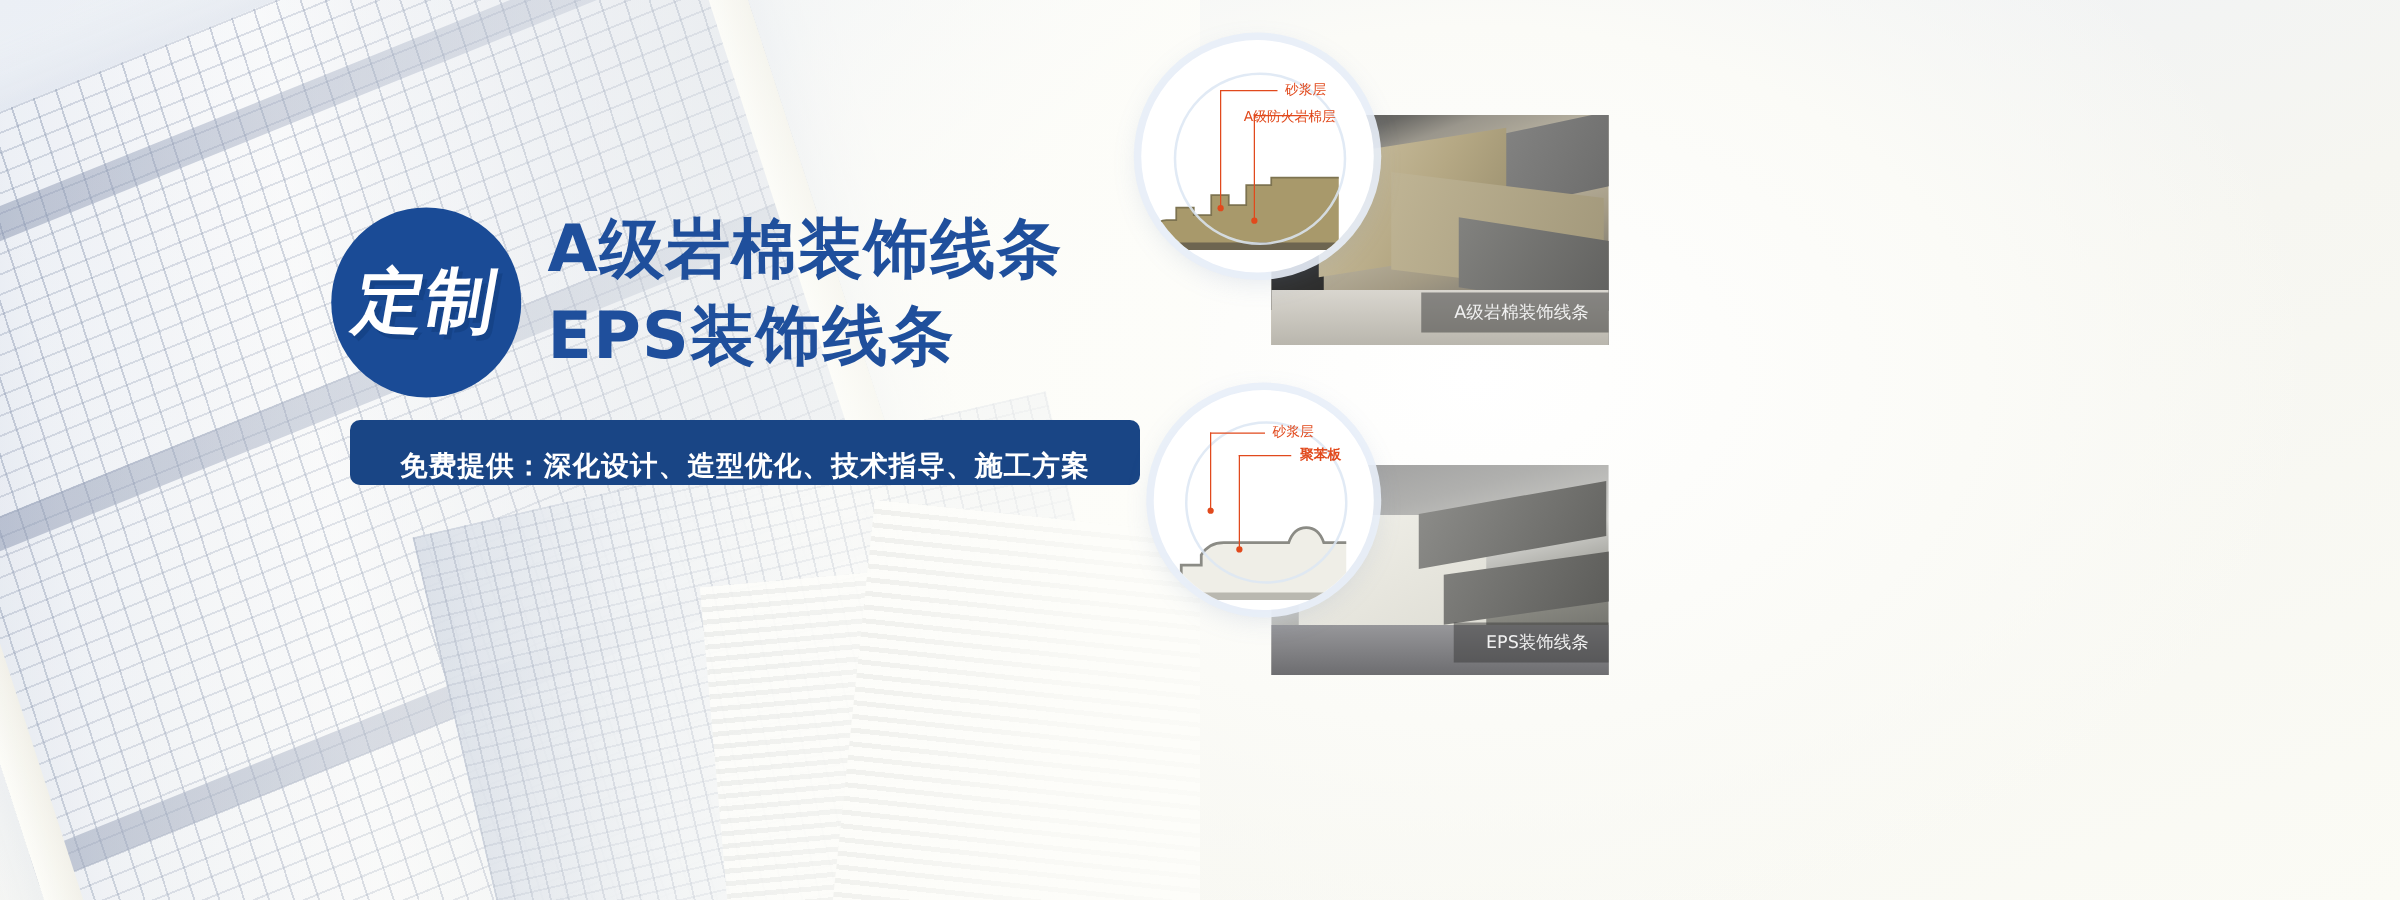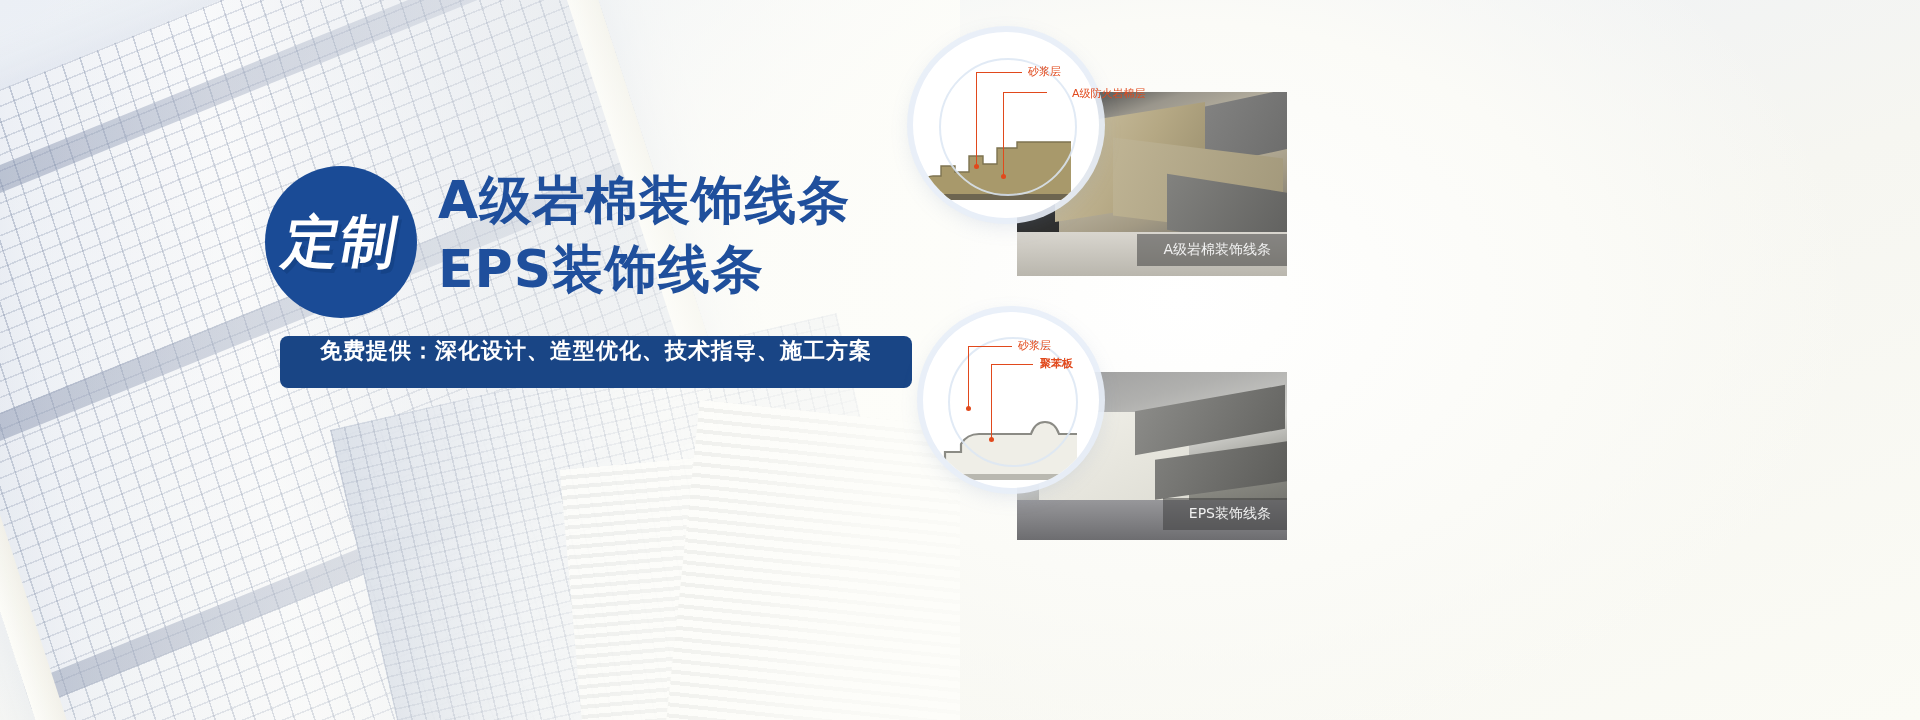--- a/index.html
+++ b/index.html
@@ -109,21 +109,21 @@
     color:#1f4f9c;font-weight:bold;line-height:1.02;
     font-family:"DejaVu Sans","Liberation Sans",sans-serif;
     letter-spacing:1px;white-space:nowrap;
   }
   .headline .l1{font-size:52px;}
   .headline .l2{font-size:52px;margin-top:16px;}
 
   .pill{
     position:absolute;left:280px;top:336px;
     height:52px;border-radius:8px;background:#194585;
-    display:flex;align-items:flex-start;padding:0 40px;
+    display:flex;align-items:flex-end;padding:0 40px;
   }
   .pill-text{
     color:#ffffff;font-size:22px;font-weight:bold;letter-spacing:1px;
     font-family:"DejaVu Sans","Liberation Sans",sans-serif;white-space:nowrap;
   }
 
   
   .photo{position:absolute;overflow:hidden;}
   .photo-top{left:1017px;top:92px;width:270px;height:184px;}
   .photo-bot{left:1017px;top:372px;width:270px;height:168px;}
@@ -215,21 +215,21 @@
   }
 
   .anno{position:absolute;font-size:11px;color:#e1491c;white-space:nowrap;
         font-family:"DejaVu Sans","Liberation Sans",sans-serif;line-height:1;}
   .lead{position:absolute;background:#e1491c;}
   .lead-h{height:1.4px;}
   .lead-v{width:1.4px;}
   .dot{position:absolute;width:5px;height:5px;border-radius:50%;background:#e1491c;}
 
   .ct-a1{left:1028px;top:66px;}
-  .ct-a2{left:1072px;top:88px;}
+  .ct-a2{left:995px;top:88px;}
   .cb-a1{left:1018px;top:340px;}
   .cb-a2{left:1040px;top:358px;font-weight:bold;}
 </style>
 </head>
 <body>
 
 <div id="banner">
 
   <div class="sky-wrap">
     <div class="tower tower-a">

